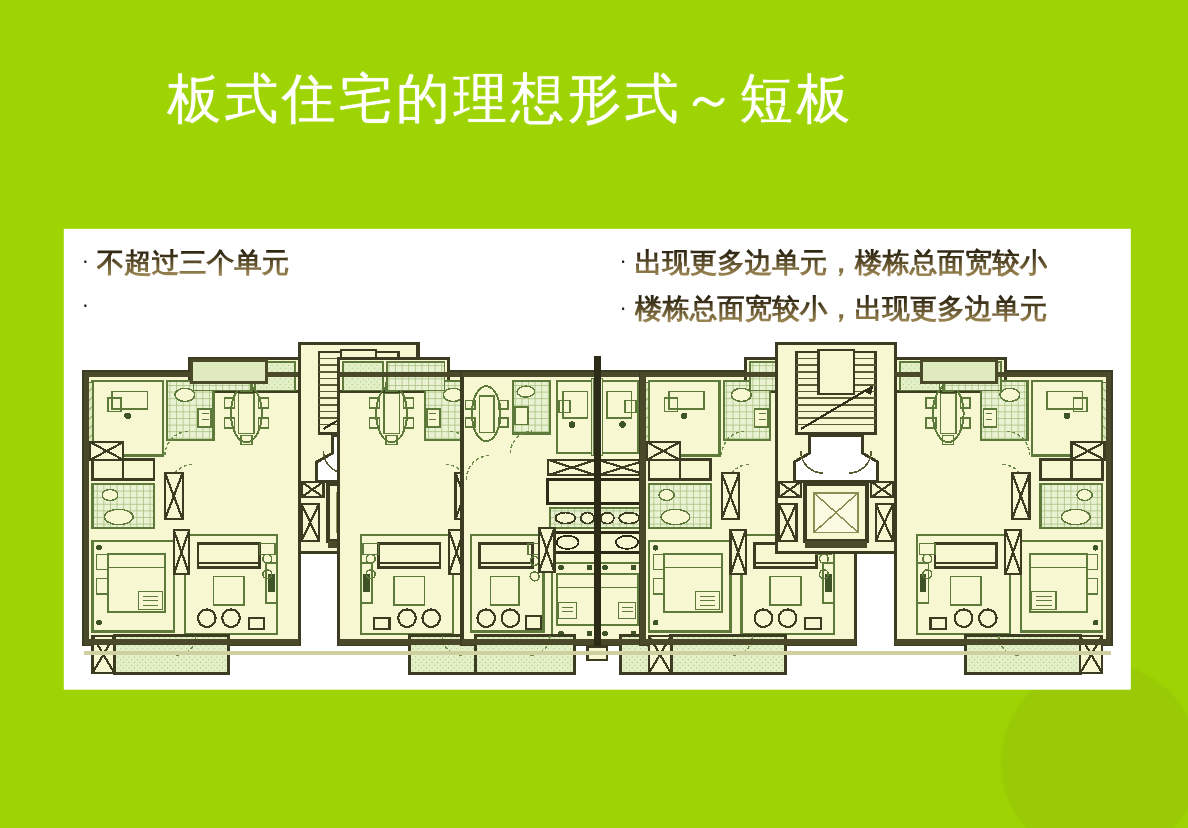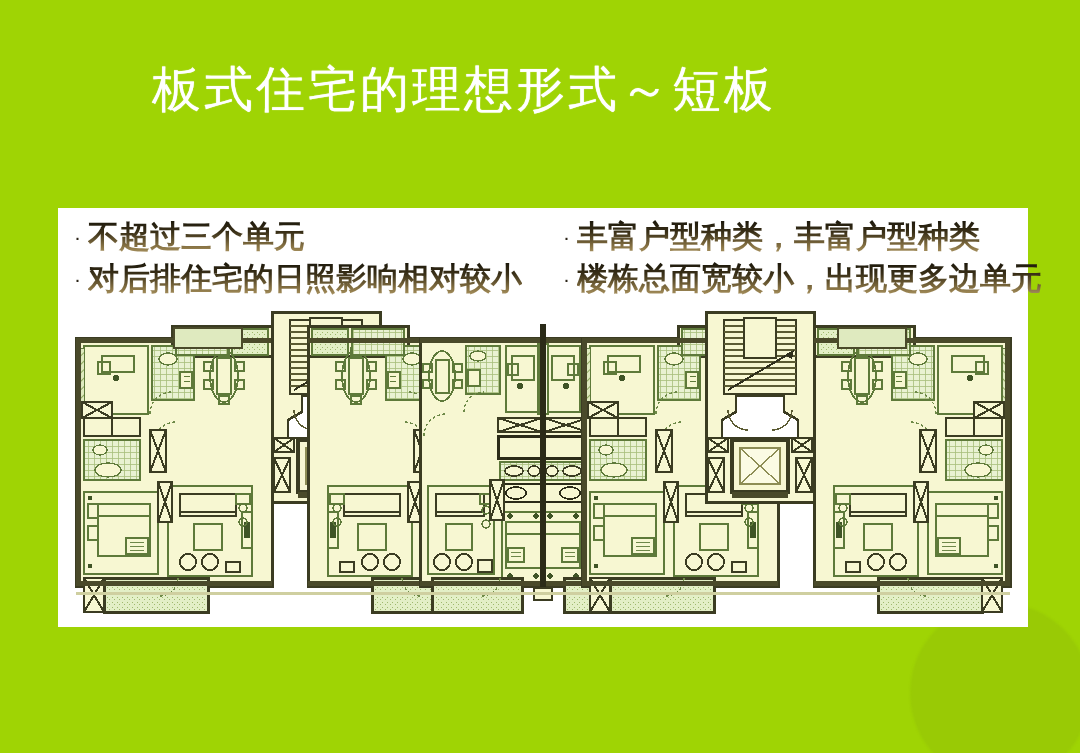--- a/index.html
+++ b/index.html
@@ -60,23 +60,23 @@
   }
   .bullet-dot {
     font-size: 21px;
     line-height: 42px;
     color: #2b2317;
     margin-right: 7px;
     position: relative;
     top: -3px;
   }
   .bullet-text {
-    font-size: 31px;
+    font-size: 25px;
     line-height: 42px;
-    font-family: Liberation Mono, monospace;
+    font-family: Liberation Sans, sans-serif;
     font-weight: 700;
     color: #241d12;
     background: linear-gradient(180deg,#151208 0%,#3a3018 34%,#8c7747 70%,#cdb683 100%);
     -webkit-background-clip: text;
     background-clip: text;
     -webkit-text-fill-color: transparent;
   }
   #floorplan-wrap {
     position: absolute;
     left: 12px; top: 98px;
@@ -97,28 +97,27 @@
 
     <div id="bullets">
 
       <div class="bullet-col left">
         <div class="bullet-row">
           <span class="bullet-dot">·</span>
           <span class="bullet-text">不超过三个单元</span>
         </div>
         <div class="bullet-row">
           <span class="bullet-dot">·</span>
-          <span class="bullet-text">对后排住宅的日照影响相对较小</span>
         </div>
       </div>
 
       <div class="bullet-col right">
         <div class="bullet-row">
           <span class="bullet-dot">·</span>
-          <span class="bullet-text">丰富户型种类，丰富户型种类</span>
+          <span class="bullet-text">出现更多边单元，楼栋总面宽较小</span>
         </div>
         <div class="bullet-row">
           <span class="bullet-dot">·</span>
           <span class="bullet-text">楼栋总面宽较小，出现更多边单元</span>
         </div>
       </div>
 
     </div>
 
     <div id="floorplan-wrap">

